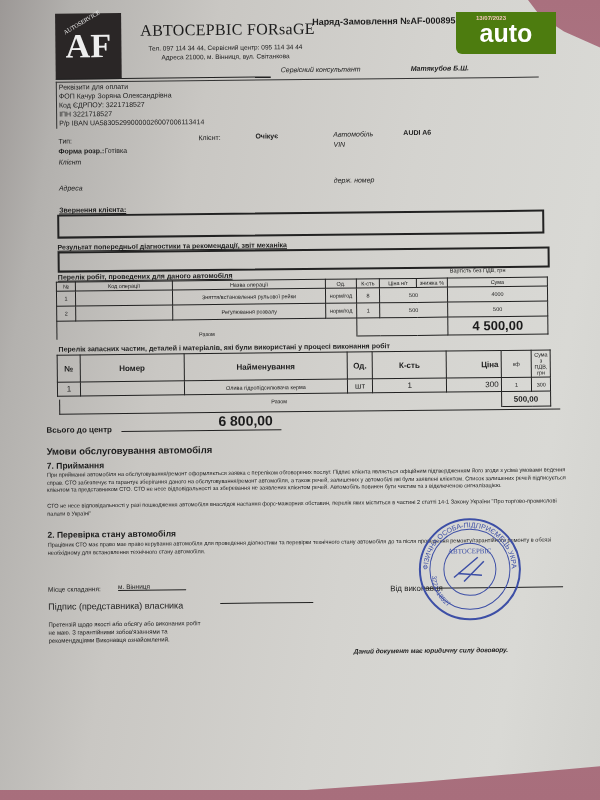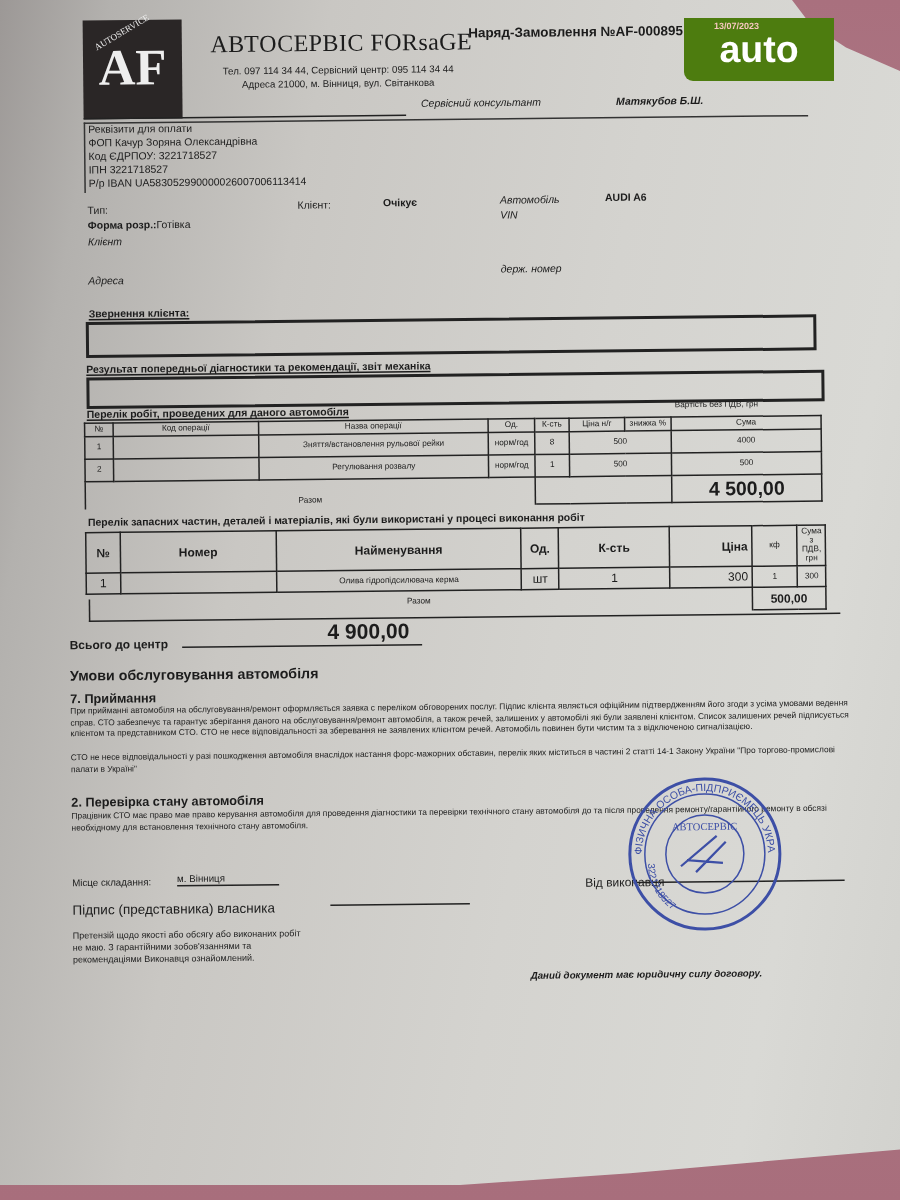--- a/index.html
+++ b/index.html
@@ -162,21 +162,21 @@
     <tr style="height:15px">
       <td colspan="6" style="font-size:5.5px;border-left:none;border-bottom:none">Разом</td>
       <td colspan="2" class="total-big">500,00</td>
     </tr>
   </tbody>
     </table>
   <div class="abs" style="left:33px;top:392px;width:500px;height:14px;border-left:1.5px solid #222;border-bottom:1.5px solid #222;"></div>
 
   <div class="abs" style="left:20px;top:418px;font-size:8px;font-weight:bold;">Всього до центр</div>
   <div class="abs" style="left:95px;top:424px;width:160px;border-top:1.5px solid #222;"></div>
-  <div class="abs" style="left:192px;top:407px;font-size:14px;font-weight:bold;">4 900,00</div>
+  <div class="abs" style="left:192px;top:407px;font-size:14px;font-weight:bold;">6 800,00</div>
 
   <div class="abs h2" style="left:20px;top:438px;">Умови обслуговування автомобіля</div>
   <div class="abs h3" style="left:20px;top:453px;">7. Приймання</div>
   <div class="abs para" style="left:20px;top:464px;width:520px;">При прийманні автомобіля на обслуговування/ремонт оформляється заявка с переліком обговорених послуг. Підпис клієнта являється офіційним підтвердженням його згоди з усіма умовами ведення справ. СТО забезпечує та гарантує зберігання даного на обслуговування/ремонт автомобіля, а також речей, залишених у автомобілі які були заявлені клієнтом. Список залишених речей підписується клієнтом та представником СТО. СТО не несе відповідальності за зберевання не заявлених клієнтом речей. Автомобіль повинен бути чистим та з відключеною сигналізацією.</div>
   <div class="abs para" style="left:20px;top:495px;width:520px;">СТО не несе відповідальності у разі пошкодження автомобіля внаслідок настання форс-мажорних обставин, перелік яких міститься в частині 2 статті 14-1 Закону України "Про торгово-промислові палати в Україні"</div>
   <div class="abs h3" style="left:20px;top:522px;">2. Перевірка стану автомобіля</div>
   <div class="abs para" style="left:20px;top:534px;width:520px;">Працівник СТО має право мае право керування автомобіля для проведення діагностики та перевірки технічного стану автомобіля до та після проведення ремонту/гарантійного ремонту в обсязі необхідному для встановлення технічного стану автомобіля.</div>
 
   <div class="abs" style="left:20px;top:578px;font-size:6.5px;">Місце складання:</div>
   <div class="abs" style="left:90px;top:576px;width:68px;font-size:6.5px;border-bottom:1.2px solid #222;">м. Вінниця</div>

